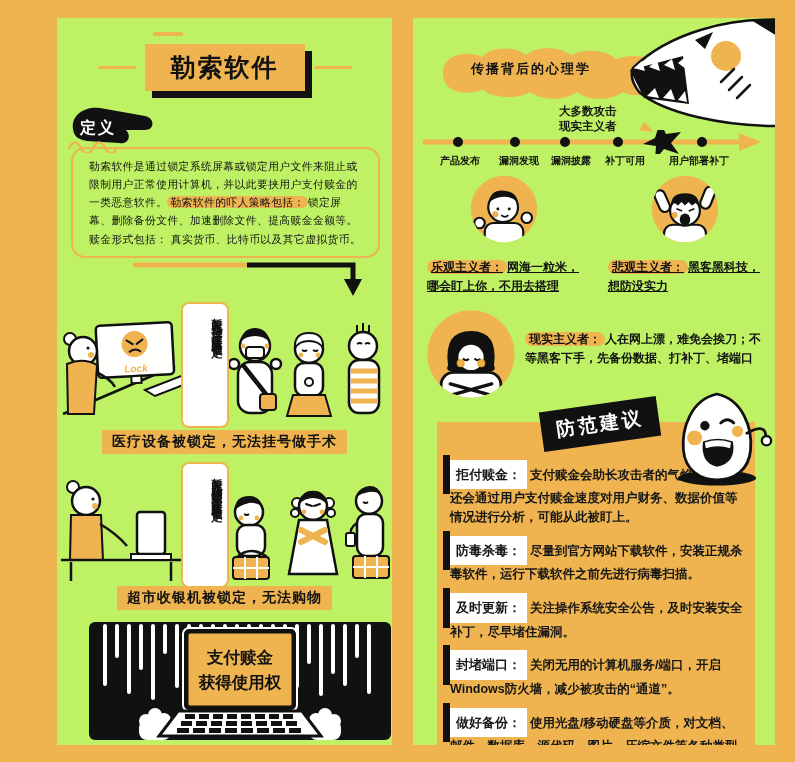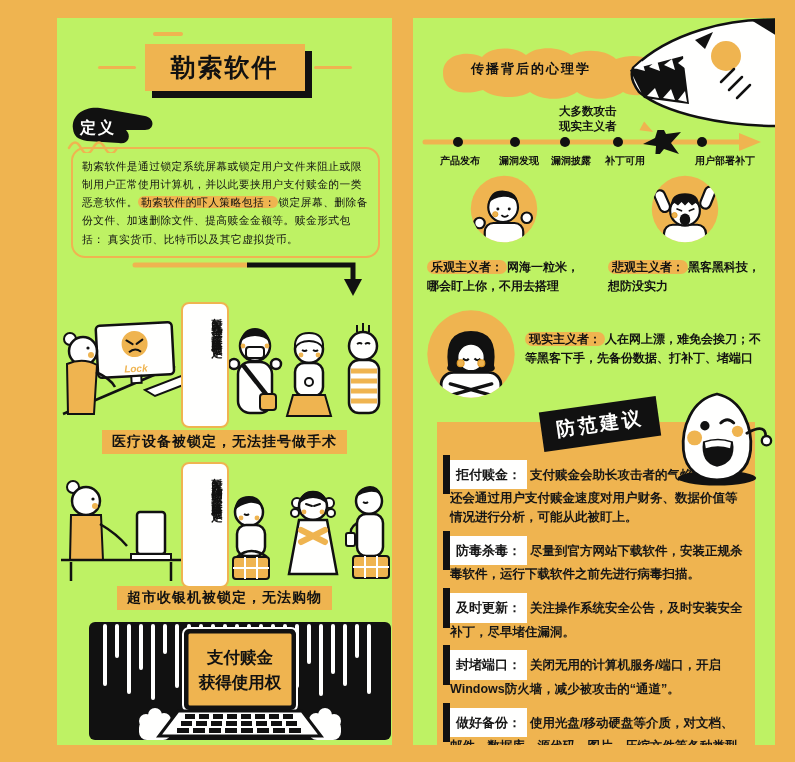--- a/index.html
+++ b/index.html
@@ -16,21 +16,21 @@
   
   .title-row{margin-top:26px;display:flex;align-items:center;justify-content:center;gap:9px;position:relative;}
   .title-row .rule{height:3px;width:38px;background:#EFB450;border-radius:2px;}
   .title-box{position:relative;background:#EFB450;color:#111;font-size:25px;font-weight:bold;
     padding:7px 26px;letter-spacing:2px;box-shadow:7px 7px 0 #111;}
   .title-dash{position:absolute;left:96px;top:-12px;width:30px;height:4px;background:#EFB450;border-radius:2px;}
 
   .def-badge{position:relative;margin:8px 0 -4px 6px;height:52px;}
   .def-badge svg{position:absolute;left:0;top:0;}
   .def-box{margin:0 12px 0 14px;border:2.5px solid #EFB450;border-radius:14px;
-    padding:8px 9px;font-size:10.8px;line-height:1.68;font-weight:500;letter-spacing:0.4px;}
+    padding:8px 16px;font-size:10.8px;line-height:1.68;font-weight:500;letter-spacing:0.4px;}
   .hl{background:#EFB450;border-radius:8px;padding:0 3px;}
 
   .connector{display:block;margin:2px 0 0 72px;}
 
   .scene{position:relative;height:124px;margin-top:4px;}
   .scene svg{position:absolute;left:0;top:0;}
   .vsign{position:absolute;left:124px;top:0;height:112px;width:38px;background:#FFFFFE;
     border:2px solid #EFB450;border-radius:8px;writing-mode:vertical-rl;
     font-size:11px;font-weight:bold;letter-spacing:2px;padding:5px 3px;display:flex;gap:3px;z-index:2;}
   .vsign span{display:block;}
@@ -47,21 +47,21 @@
   .timeline{position:relative;height:60px;margin-top:2px;}
   .timeline .note{position:absolute;left:146px;top:-4px;font-size:11.5px;font-weight:bold;line-height:1.3;z-index:2;}
   .note-arrow{position:absolute;left:228px;top:16px;width:0;height:0;border-left:13px solid #EFB450;
     border-top:5px solid transparent;border-bottom:5px solid transparent;transform:rotate(28deg);}
   .timeline svg{position:absolute;left:8px;top:22px;}
   .tl-labels{position:absolute;left:8px;top:46px;width:346px;height:14px;}
   .tl-labels span{position:absolute;transform:translateX(-50%);font-size:10px;font-weight:bold;white-space:nowrap;}
 
   .personas{display:grid;grid-template-columns:1fr 1fr;margin-top:6px;}
   .persona{display:flex;flex-direction:column;align-items:center;}
-  .persona .p-text{font-size:12px;font-weight:600;line-height:1.58;padding:2px 10px 0 14px;align-self:stretch;}
+  .persona .p-text{font-size:12px;font-weight:600;line-height:1.58;padding:2px 10px 0 14px;align-self:stretch;text-decoration:underline;}
   .p-label{background:#EFB450;border-radius:9px;padding:0 4px;font-weight:bold;}
   .realist{display:flex;margin-top:0;}
   .realist .avatar{margin-left:12px;flex:0 0 auto;}
   .realist .p-text{font-size:12px;font-weight:600;line-height:1.58;padding:10px 12px 0 8px;}
 
   .advice-header{position:relative;height:46px;z-index:3;}
   .advice-tag{position:absolute;left:128px;top:4px;background:#111;color:#FFFFFE;
     padding:7px 15px;font-size:19px;font-weight:bold;letter-spacing:3px;transform:rotate(-8deg);}
   .egg{position:absolute;right:2px;top:-16px;}
 
@@ -291,21 +291,21 @@
       <circle cx="144" cy="12" r="5" fill="#111"></circle>
       <circle cx="197" cy="12" r="5" fill="#111"></circle>
       <circle cx="281" cy="12" r="5" fill="#111"></circle>
       <path d="M239,-8 L245,4 L260,2 L250,13 L258,24 L243,19 L234,30 L235,16 L222,14 L234,8 Z" fill="#111"></path>
     </svg>
     <div class="tl-labels">
       <span style="left:39px">产品发布</span>
       <span style="left:98px">漏洞发现</span>
       <span style="left:150px">漏洞披露</span>
       <span style="left:204px">补丁可用</span>
-      <span style="left:304px">用户部署补丁</span>
+      <span style="left:278px">用户部署补丁</span>
     </div>
   </div>
 
   <div class="personas">
     <div class="persona">
       <svg class="avatar" width="70" height="70" viewBox="0 0 80 80">
         <defs>
             <clipPath id="c1">
               <circle cx="40" cy="40" r="38"></circle>
             </clipPath>

